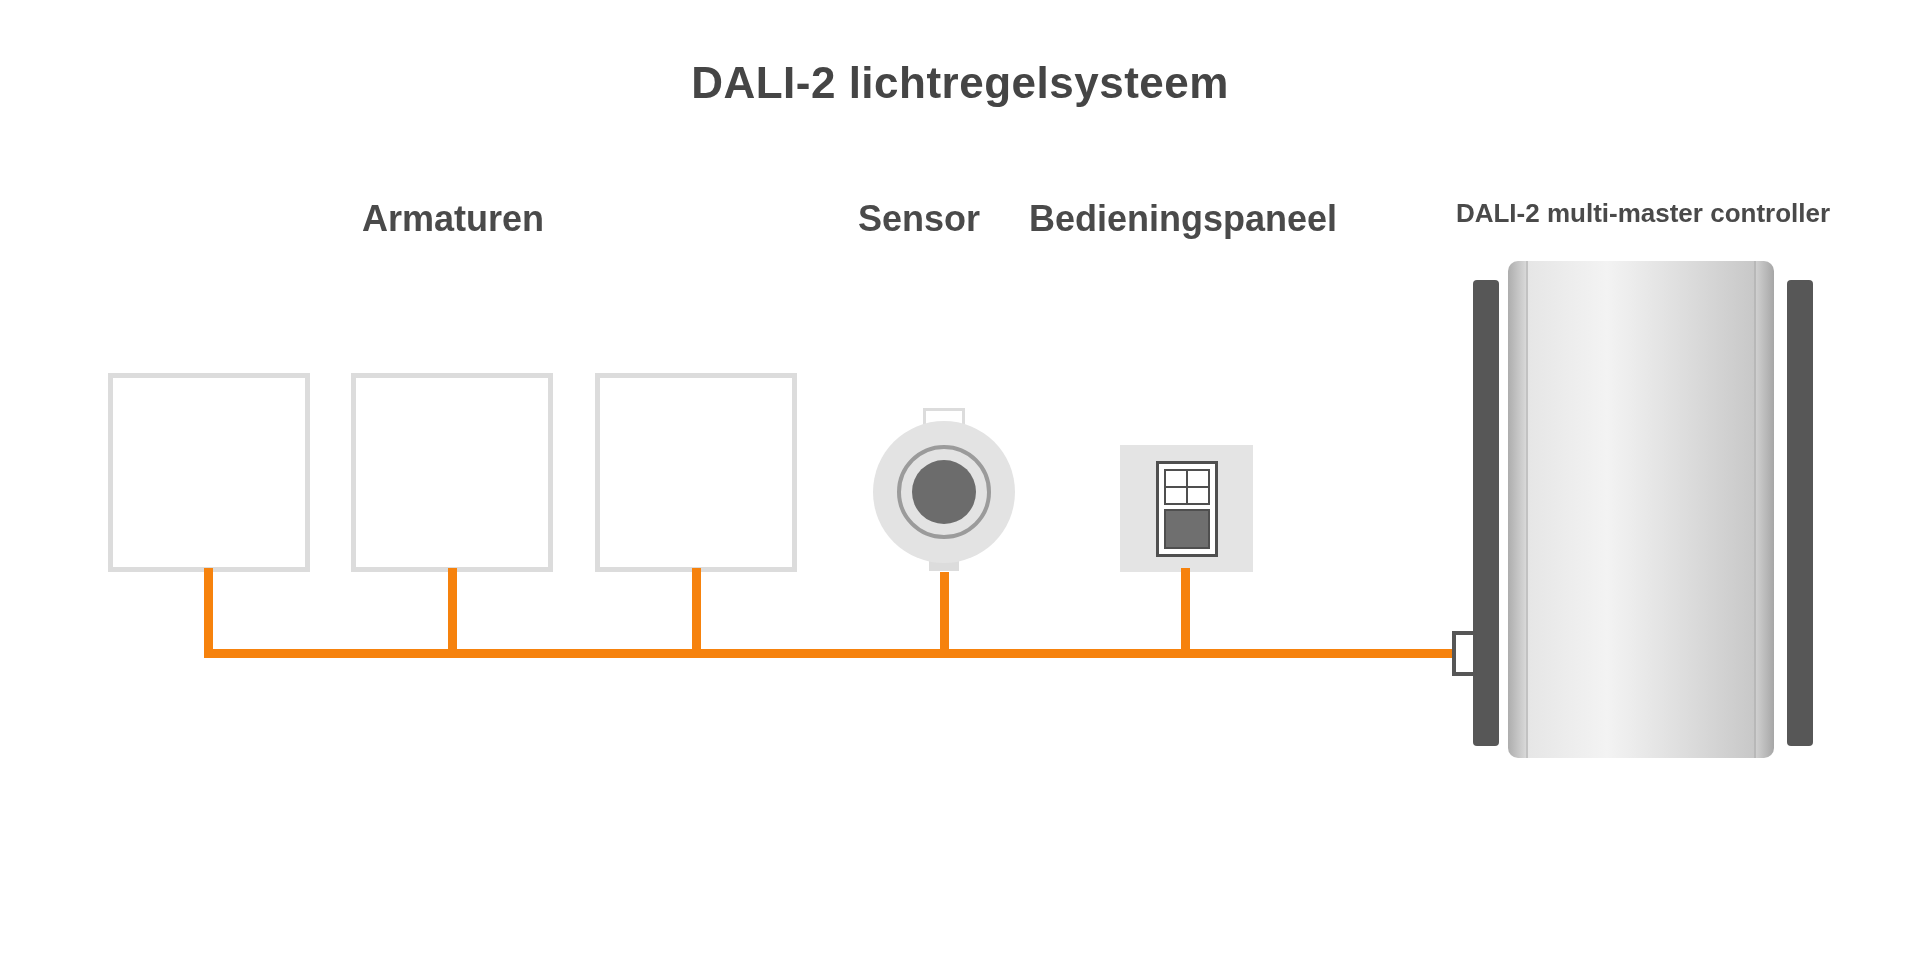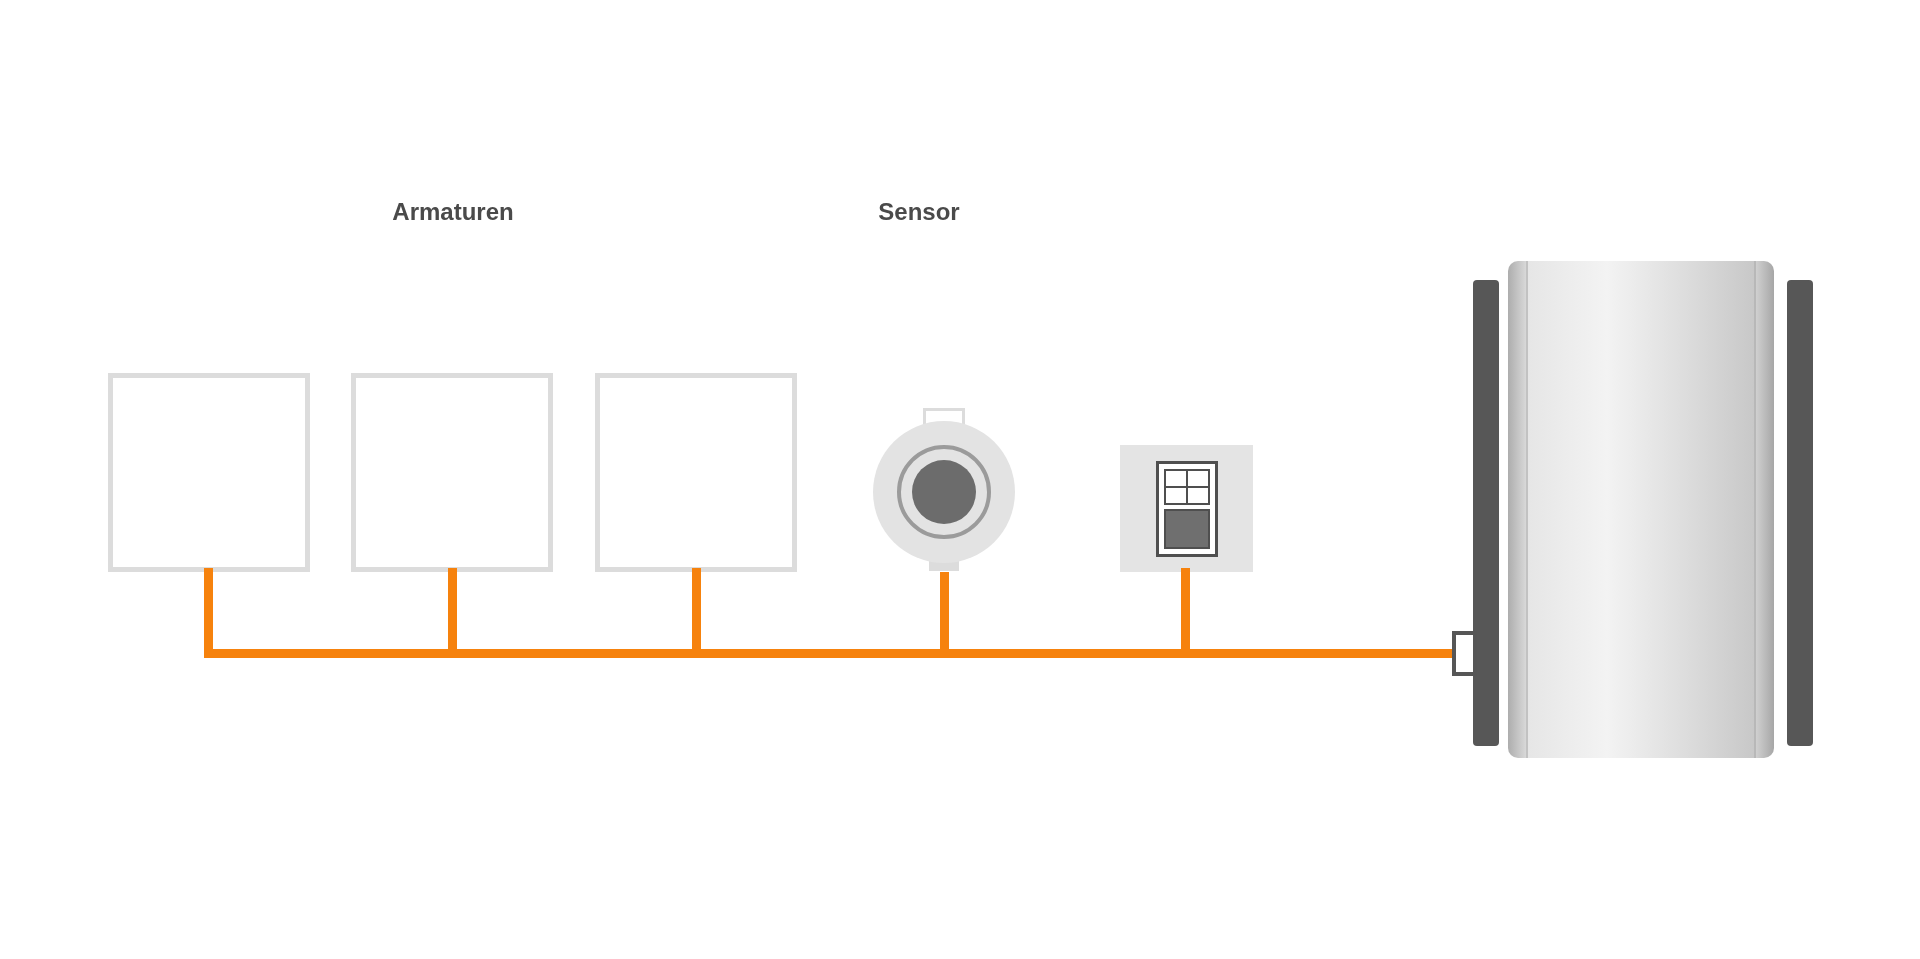--- a/index.html
+++ b/index.html
@@ -7,21 +7,21 @@
   .canvas {
     position:relative; width:1920px; height:959px; background:#ffffff;
     font-family:"Liberation Sans", sans-serif; overflow:hidden;
   }
   .title {
     position:absolute; top:58px; left:0; width:100%; text-align:center;
     font-size:44px; font-weight:bold; color:#454545; letter-spacing:.5px;
   }
   .lbl {
     position:absolute; top:198px; transform:translateX(-50%);
-    font-size:24px; font-weight:bold; color:#4a4a4a; white-space:nowrap;
+    font-size:36px; font-weight:bold; color:#4a4a4a; white-space:nowrap;
   }
   .lbl-armaturen  { left:453px; }
   .lbl-sensor     { left:919px; }
   .lbl-panel      { left:1183px; }
   .lbl-controller { left:1643px; font-size:26px; }
 
   
   .lum {
     position:absolute; top:373px; width:202px; height:199px;
     background:#ffffff; border:5px solid #dcdcdc;
@@ -87,23 +87,26 @@
   }
   .ctrl-rim-l { width:20px; background:linear-gradient(to right,#adadad,#d8d8d8); border-right:2px solid #c2c2c2; }
   .ctrl-mid   { flex:1; background:linear-gradient(to right,#e6e6e6,#f3f3f3 35%,#e0e0e0 65%,#c8c8c8 100%); }
   .ctrl-rim-r { width:20px; background:linear-gradient(to right,#d0d0d0,#a6a6a6); border-left:2px solid #b8b8b8; }
 </style>
 </head>
 <body>
 
 <div class="canvas">
 
+  <div class="title">DALI-2 lichtregelsysteem</div>
 
   <div class="lbl lbl-armaturen">Armaturen</div>
   <div class="lbl lbl-sensor">Sensor</div>
+  <div class="lbl lbl-panel">Bedieningspaneel</div>
+  <div class="lbl lbl-controller">DALI-2 multi-master controller</div>
 
   <div class="lum lum-1"></div>
   <div class="lum lum-2"></div>
   <div class="lum lum-3"></div>
 
   <div class="sensor">
     <div class="sensor-tab-top"></div>
     <div class="sensor-tab-bottom"></div>
     <div class="sensor-body"></div>
     <div class="sensor-ring"></div>

